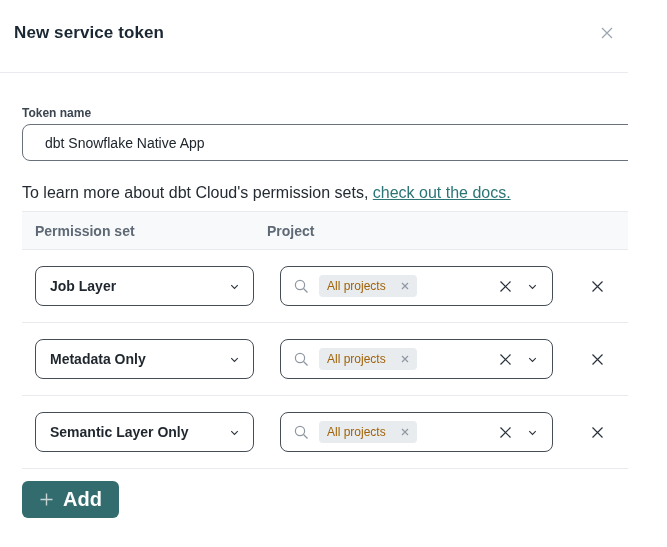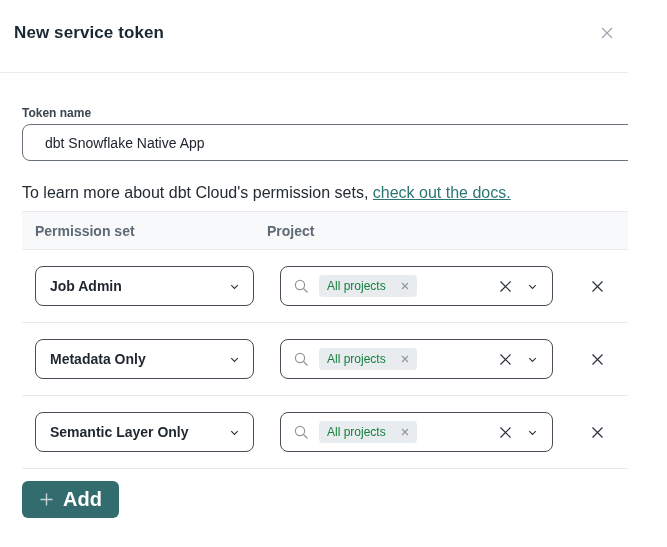--- a/index.html
+++ b/index.html
@@ -41,21 +41,21 @@
   .perm-select { margin-left:13px; width:219px; padding:0 12px 0 14px; }
   .perm-select .sel-label { font-size:14px; font-weight:700; color:#1f262d; flex:1;
     white-space:nowrap; }
   .proj-select { margin-left:26px; width:273px; padding:0 13px 0 12px; }
 
   .icon { display:inline-flex; align-items:center; justify-content:center; }
   .chev { color:#2a323b; }
   .search-ic { color:#8e97a1; margin-right:9px; }
 
   .chip { display:inline-flex; align-items:center; gap:15px; background:#e8ecef;
-    border-radius:4px; padding:4px 8px; font-size:12px; color:#15803d; white-space:nowrap; }
+    border-radius:4px; padding:4px 8px; font-size:12px; color:#a16207; white-space:nowrap; }
   .chip-x { color:#9099a3; cursor:pointer; display:inline-flex; }
   .proj-spacer { flex:1; }
   .clear-x { color:#272f39; cursor:pointer; margin-right:13px; display:inline-flex; }
   .row-x { margin-left:34px; width:20px; height:20px; display:flex; align-items:center;
     justify-content:center; color:#2a313b; background:none; border:none; cursor:pointer; }
 
   
   .add-btn { position:absolute; left:22px; top:481px; height:37px; display:inline-flex;
     align-items:center; gap:9px; padding:0 17px; background:var(--accent-teal,#336c6e);
     color:#ffffff; border:none; border-radius:6px; font-size:20px; font-weight:700;
@@ -86,21 +86,21 @@
 
   <div class="perm-table">
 
     <div class="perm-head">
       <div class="head-cell c1">Permission set</div>
       <div class="head-cell c2">Project</div>
     </div>
 
     <div class="perm-row">
       <div class="select-box perm-select">
-        <span class="sel-label">Job Admin</span>
+        <span class="sel-label">Job Layer</span>
         <span class="icon chev">
           <svg width="13" height="13" viewBox="0 0 14 14">
               <path d="M3.5 5.5L7 9l3.5-3.5" stroke="currentColor" stroke-width="1.2" fill="none"></path>
             </svg>
         </span>
       </div>
       <div class="select-box proj-select">
         <span class="icon search-ic">
           <svg width="17" height="17" viewBox="0 0 17 17">
               <circle cx="7" cy="7" r="4.6" stroke="currentColor" stroke-width="1.2" fill="none"></circle>

